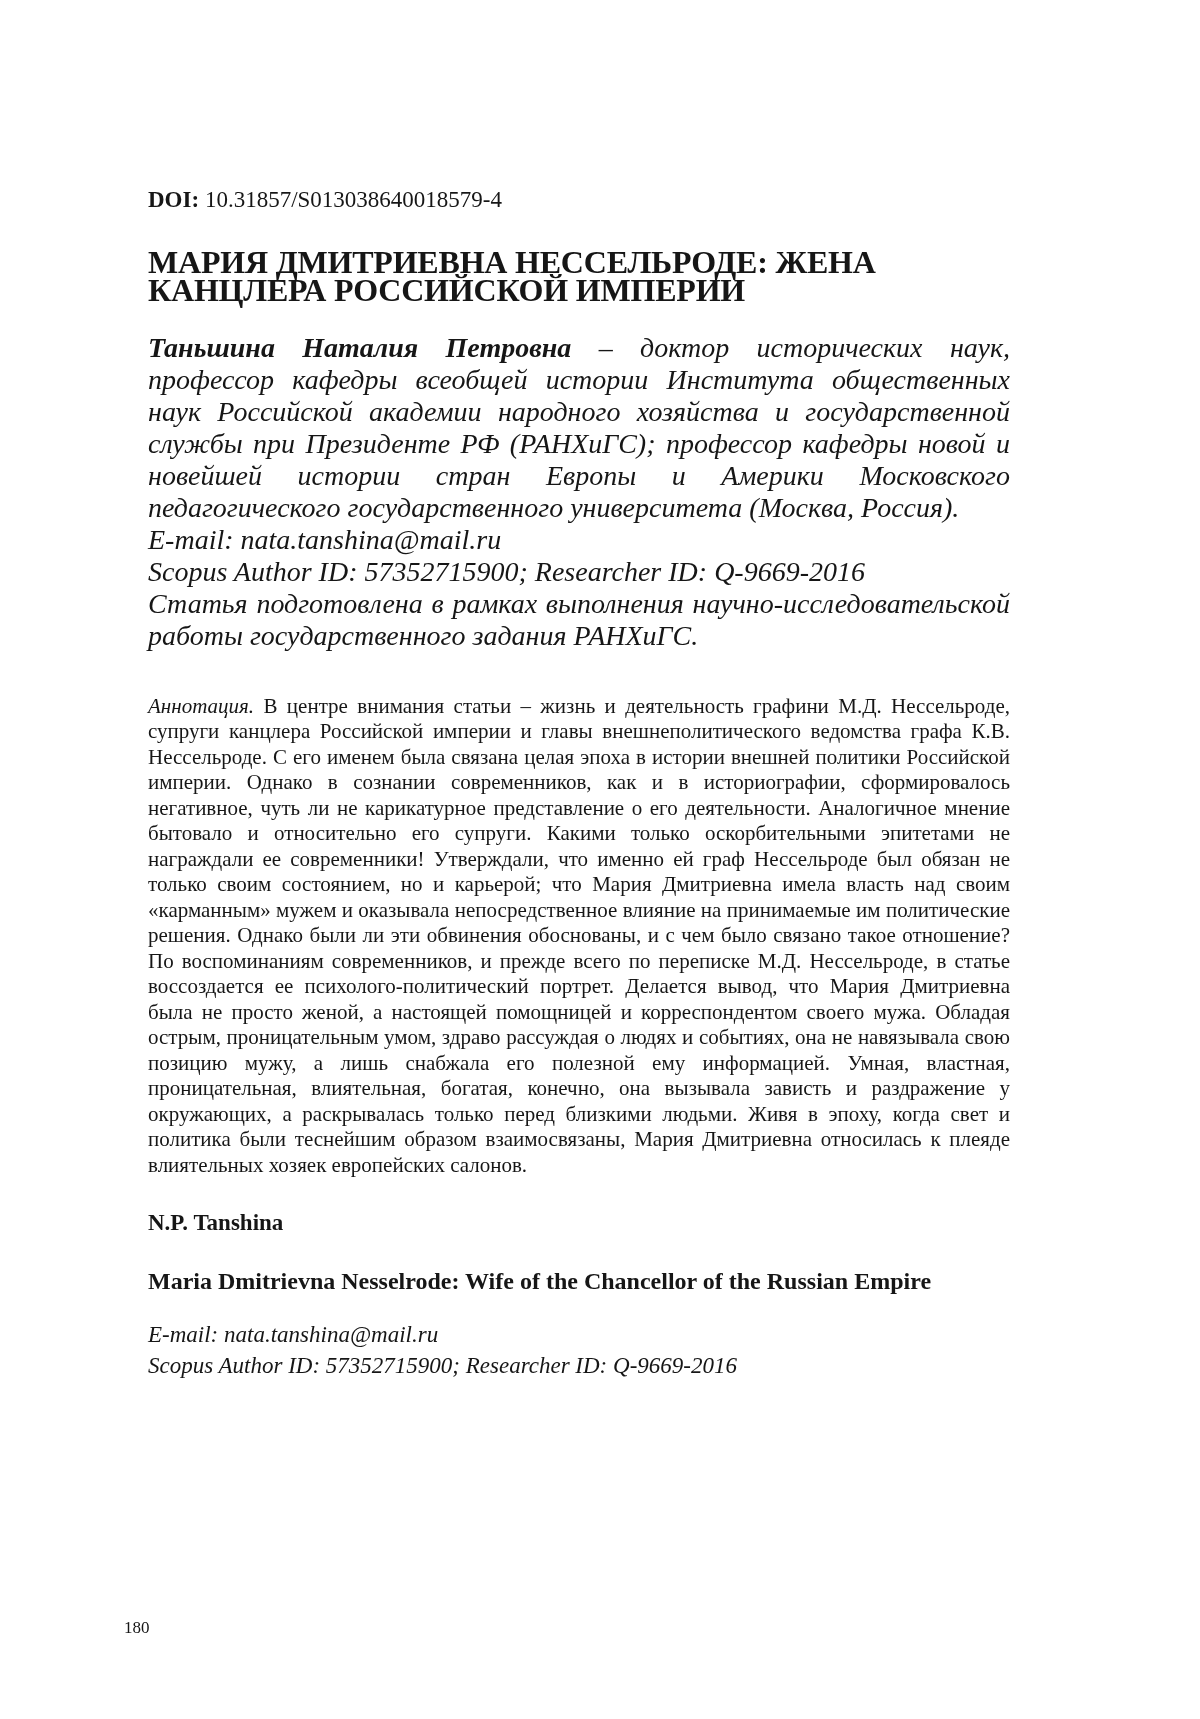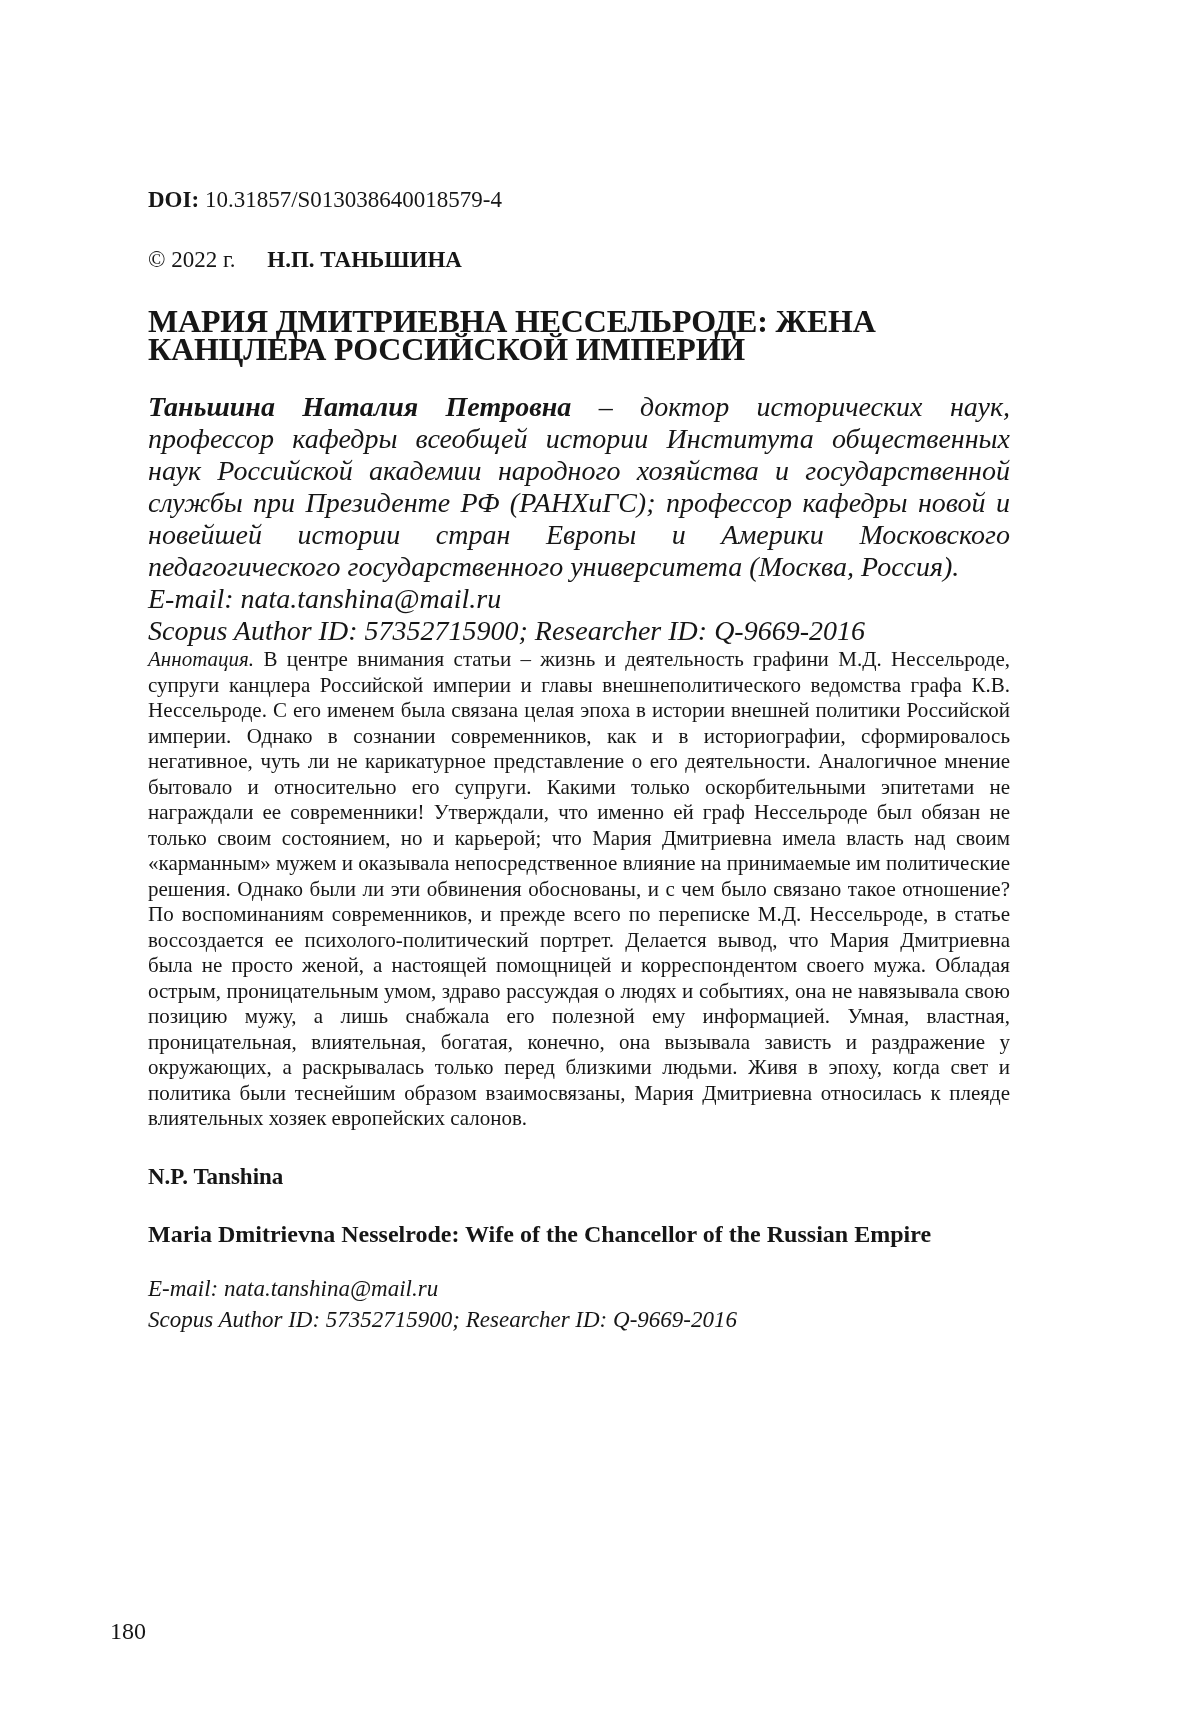--- a/index.html
+++ b/index.html
@@ -47,20 +47,21 @@
   }
   .affil-ru {
     margin-top: 28px;
     font-size: 28px;
     font-style: italic;
     line-height: 32px;
   }
   .affil-ru .para { text-align: justify; }
   .affil-ru .name { font-weight: bold; }
   .abstract-block {
+    margin-top: 42px;
     font-size: 21px;
     line-height: 25.5px;
     text-align: justify;
   }
   .abstract-block .label { font-style: italic; }
   .keywords-block {
     margin-top: 24px;
     font-size: 21px;
     line-height: 25.5px;
     text-align: justify;
@@ -80,50 +81,47 @@
   }
   .affil-en {
     margin-top: 24px;
     font-size: 23px;
     font-style: italic;
     line-height: 31px;
   }
   .affil-en .para { text-align: justify; }
   .page-number {
     position: absolute;
-    left: 110px;
+    left: 124px;
     top: 1618px;
-    font-size: 24px;
+    font-size: 17px;
   }
 </style>
 </head>
 <body>
 
 <div class="page">
   <div class="content">
 
     <div class="doi-line">
       <span class="label">DOI:</span>
       <span class="value">10.31857/S013038640018579-4</span>
     </div>
 
-    <div class="copyright-line">
-      <span>© 2022 г.</span>
-      <span class="author-caps">Н.П. ТАНЬШИНА</span>
-    </div>
 
     <h1 class="article-title" style="margin-bottom:0;">МАРИЯ ДМИТРИЕВНА НЕССЕЛЬРОДЕ: ЖЕНА КАНЦЛЕРА РОССИЙСКОЙ ИМПЕРИИ</h1>
 
     <div class="affil-ru">
       <div class="para">
         <span class="name">Таньшина Наталия Петровна</span>
         <span>– доктор исторических наук, профессор кафедры всеобщей истории Института общественных наук Российской академии народного хозяйства и государственной службы при Президенте РФ (РАНХиГС); профессор кафедры новой и новейшей истории стран Европы и Америки Московского педагогического государственного университета (Москва, Россия).</span>
       </div>
       <div>E-mail: nata.tanshina@mail.ru</div>
       <div>Scopus Author ID: 57352715900; Researcher ID: Q-9669-2016</div>
+      <div class="para">Статья подготовлена в рамках выполнения научно-исследовательской работы государственного задания РАНХиГС.</div>
     </div>
 
     <div class="abstract-block">
       <span class="label">Аннотация.</span>
       <span>В центре внимания статьи – жизнь и деятельность графини М.Д. Нессельроде, супруги канцлера Российской империи и главы внешнеполитического ведомства графа К.В. Нессельроде. С его именем была связана целая эпоха в истории внешней политики Российской империи. Однако в сознании современников, как и в историографии, сформировалось негативное, чуть ли не карикатурное представление о его деятельности. Аналогичное мнение бытовало и относительно его супруги. Какими только оскорбительными эпитетами не награждали ее современники! Утверждали, что именно ей граф Нессельроде был обязан не только своим состоянием, но и карьерой; что Мария Дмитриевна имела власть над своим «карманным» мужем и оказывала непосредственное влияние на принимаемые им политические решения. Однако были ли эти обвинения обоснованы, и с чем было связано такое отношение? По воспоминаниям современников, и прежде всего по переписке М.Д. Нессельроде, в статье воссоздается ее психолого-политический портрет. Делается вывод, что Мария Дмитриевна была не просто женой, а настоящей помощницей и корреспондентом своего мужа. Обладая острым, проницательным умом, здраво рассуждая о людях и событиях, она не навязывала свою позицию мужу, а лишь снабжала его полезной ему информацией. Умная, властная, проницательная, влиятельная, богатая, конечно, она вызывала зависть и раздражение у окружающих, а раскрывалась только перед близкими людьми. Живя в эпоху, когда свет и политика были теснейшим образом взаимосвязаны, Мария Дмитриевна относилась к плеяде влиятельных хозяек европейских салонов.</span>
     </div>
 
 
     <div class="author-en">N.P. Tanshina</div>
 

